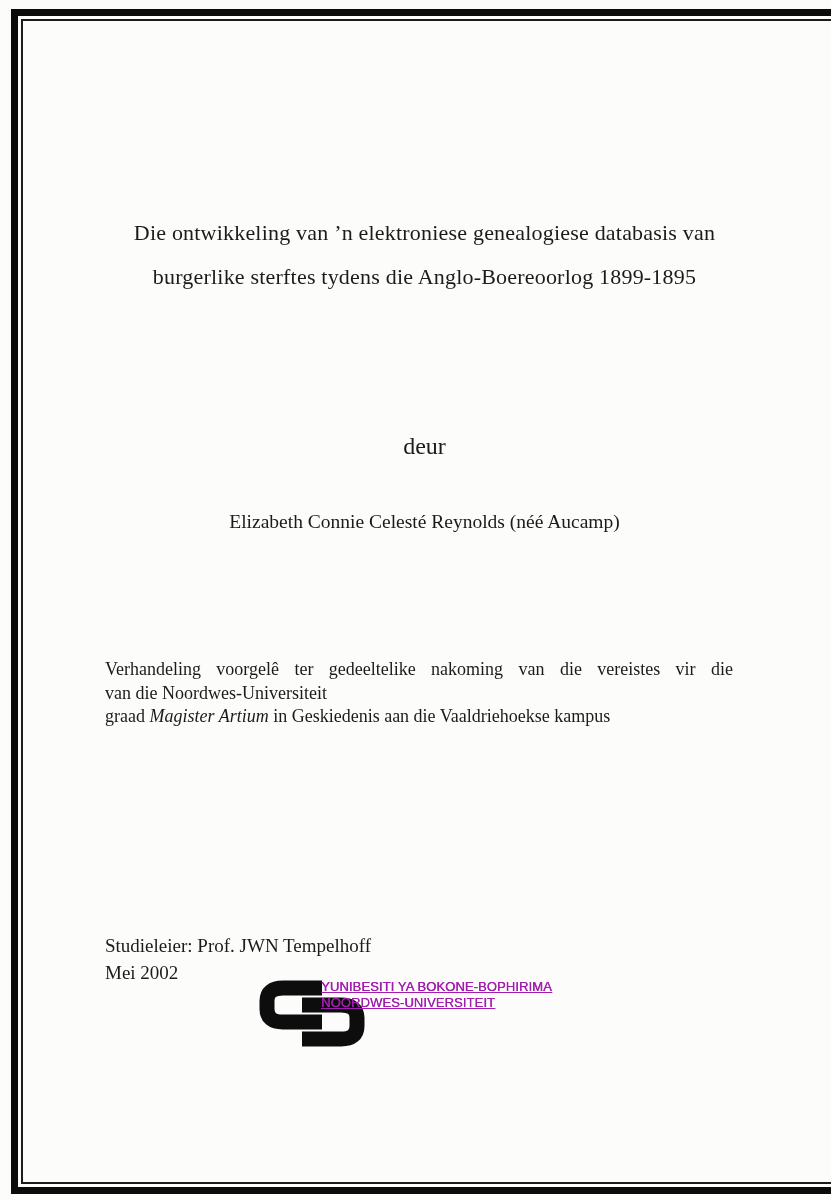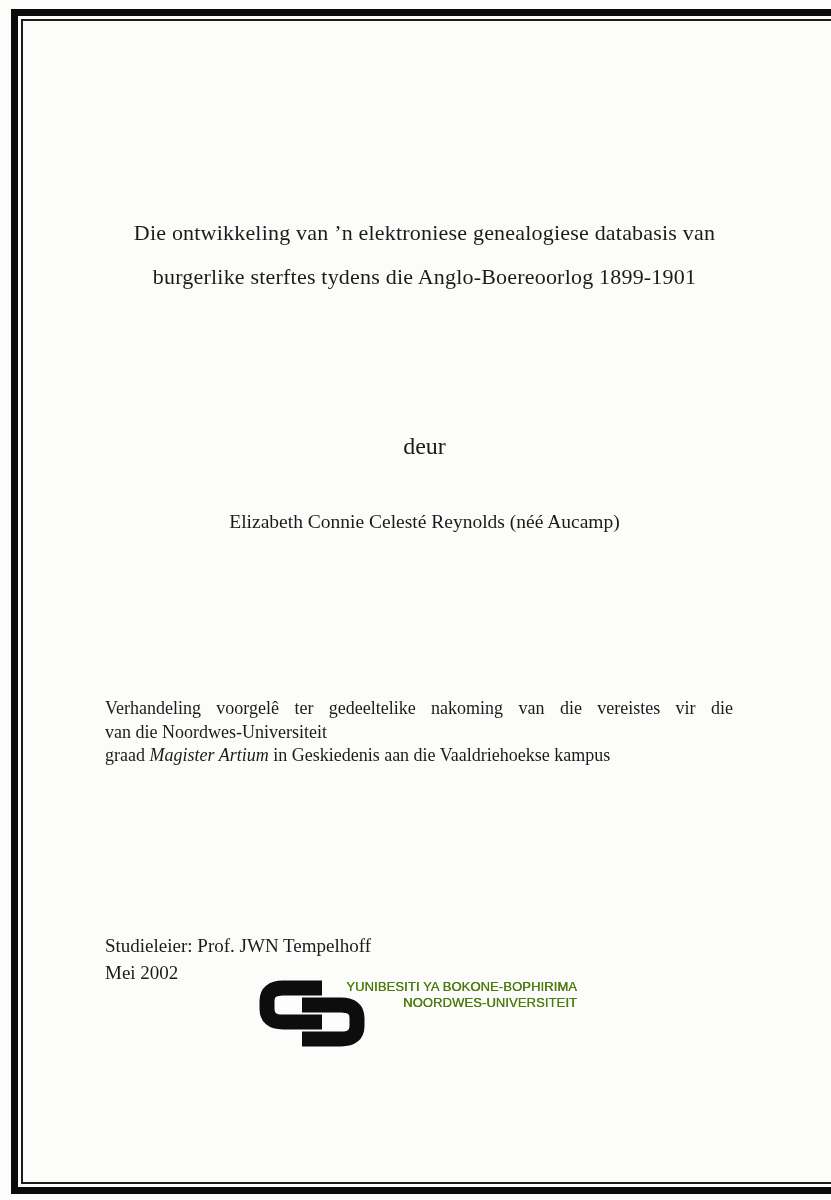--- a/index.html
+++ b/index.html
@@ -31,59 +31,60 @@
   .byline {
     position:absolute; top:433px; left:0; right:0;
     text-align:center; font-size:24px;
   }
   .author {
     position:absolute; top:511px; left:0; right:0;
     text-align:center; font-size:19.5px;
   }
   .submission {
     position:absolute; top:658px; left:105px; width:628px;
-    font-size:18px; line-height:23.6px;margin-top:39px;
+    font-size:18px; line-height:23.6px;
   }
   .submission .just {
     text-align:justify;
     text-align-last:justify;
     -moz-text-align-last:justify;
   }
   .italic { font-style:italic; }
   .supervisor-block {
     position:absolute; top:932px; left:105px;
     font-size:19px; line-height:27px;
   }
   .supervisor-line { display:block; }
   .logo-mark {
     position:absolute; left:256px; top:975px;
   }
   .logo-text {
     position:absolute; left:321px; top:979px; width:256px;
     font-family:"Liberation Sans", sans-serif;
     font-size:13px; line-height:16px;
-    text-align:right;
-    color:#4d7c0f;
+    text-align:left;
+    color:#a21caf;
     letter-spacing:0.1px;
     text-shadow:0.4px 0 0 currentColor;
     white-space:nowrap;
+    text-decoration:underline;
   }
   .logo-text span { display:block; }
 </style>
 </head>
 <body>
 
 <div class="paper">
 
   <div class="frame-outer"></div>
   <div class="frame-inner"></div>
 
   <div class="title-block">
     <span class="title-line">Die ontwikkeling van ’n elektroniese genealogiese databasis van</span>
-    <span class="title-line">burgerlike sterftes tydens die Anglo-Boereoorlog 1899-1901</span>
+    <span class="title-line">burgerlike sterftes tydens die Anglo-Boereoorlog 1899-1895</span>
   </div>
 
   <div class="byline">deur</div>
 
   <div class="author">Elizabeth Connie Celesté Reynolds (néé Aucamp)</div>
 
   <div class="submission">
     <div class="just">Verhandeling voorgelê ter gedeeltelike nakoming van die vereistes vir die</div>
     <div>van die Noordwes-Universiteit</div>
     <div><span>graad </span><span class="italic">Magister Artium</span><span> in Geskiedenis aan die Vaaldriehoekse kampus</span></div>

